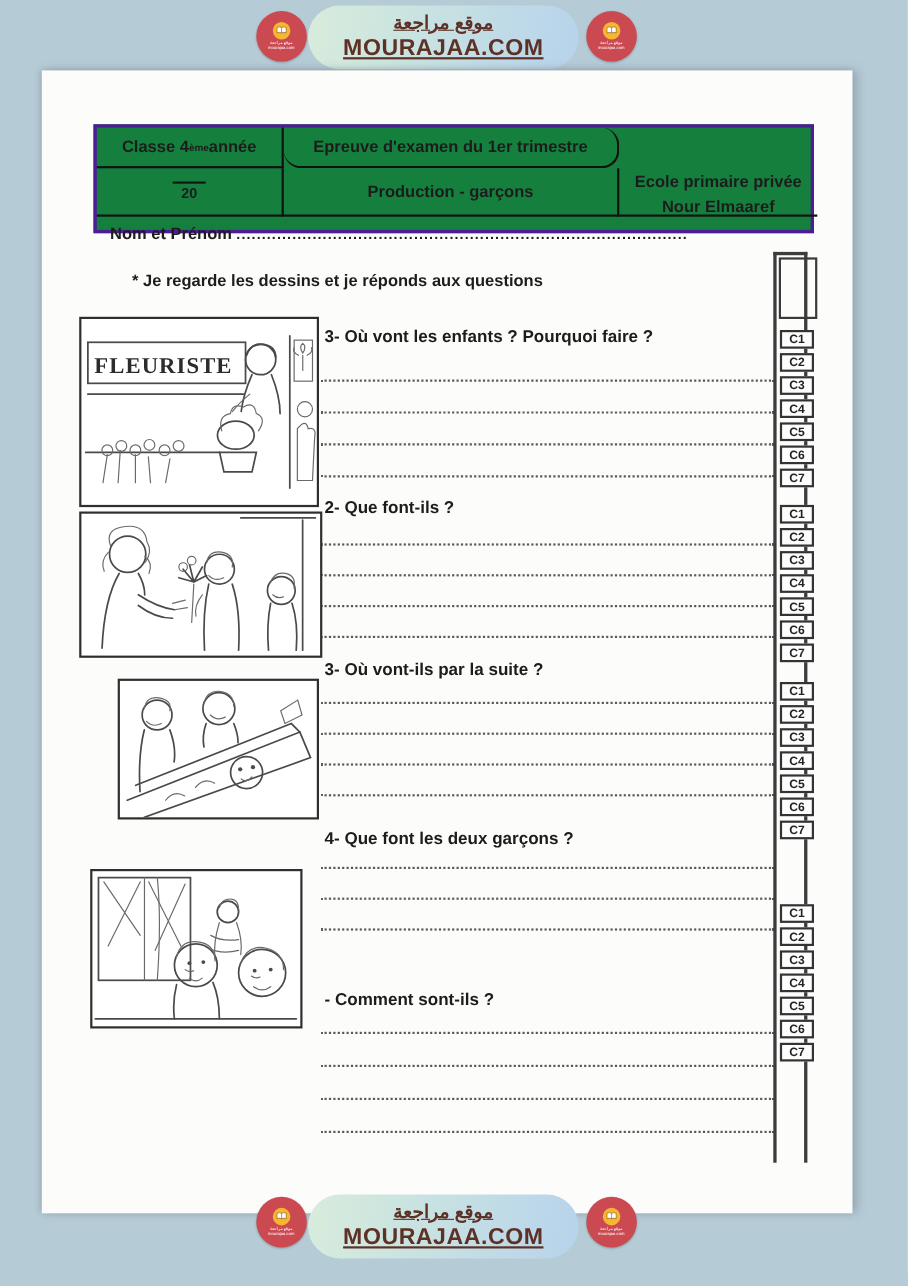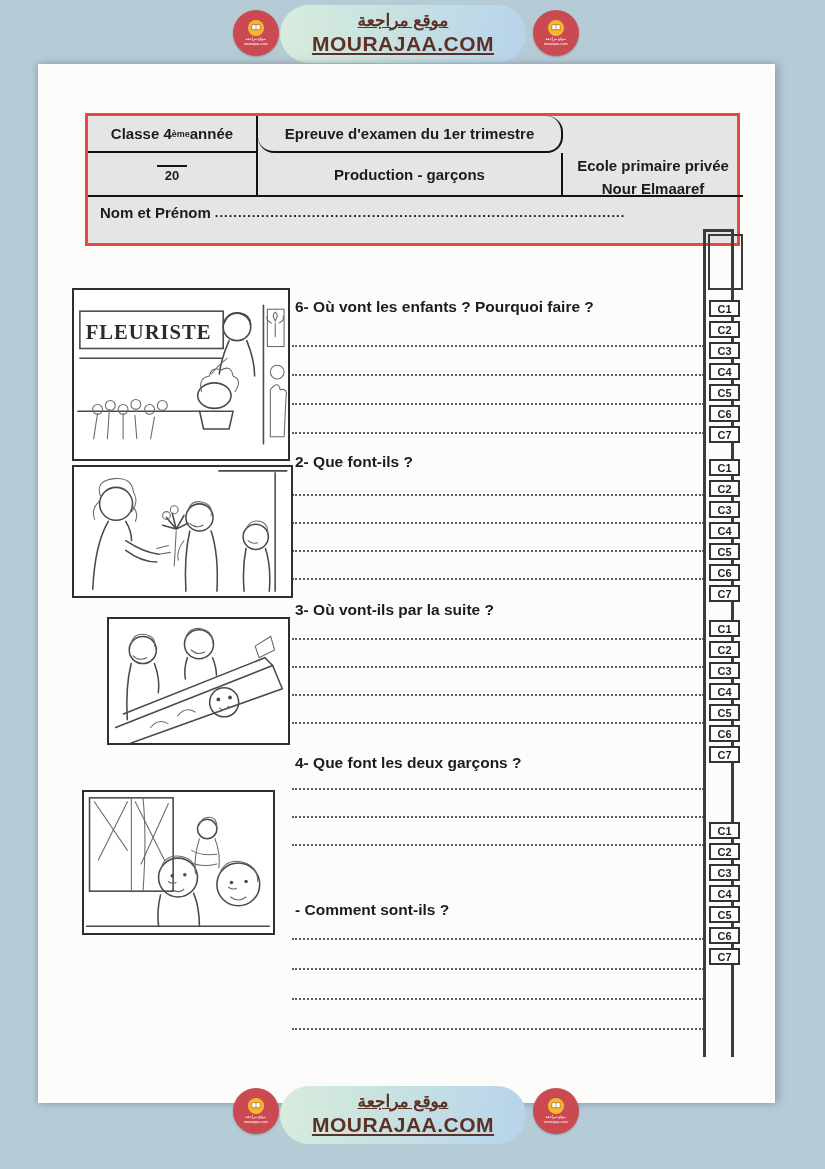--- a/index.html
+++ b/index.html
@@ -21,23 +21,23 @@
       display:flex;align-items:center;justify-content:center;margin-bottom:1px;}
   .logo-circle .tiny{color:#ffffff;font-size:4px;line-height:1.2;transform:scale(.95);white-space:nowrap;}
   .lc-left{left:233px;} .lc-right{left:533px;}
 
   
   .page{position:absolute;left:38px;top:64px;width:737px;height:1039px;background:#fcfcfb;
         box-shadow:4px 0 8px rgba(90,100,110,.35), -2px 0 5px rgba(90,100,110,.25);
         color:#1c1c1c;}
 
   
-  .exam-table{position:absolute;left:47px;top:49px;width:655px;height:133px;display:grid;
+  .exam-table{position:absolute;left:47px;top:49px;width:655px;height:99px;display:grid;
       grid-template-columns:170px 305px 180px;grid-template-rows:37px 44px 30px;
-      border:3px solid #ef4444;box-sizing:border-box;background:#e5e5e5;}
+      border:3px solid #4c1d95;box-sizing:border-box;background:#15803d;}
   .exam-table .cell{display:flex;align-items:center;justify-content:center;
       font-weight:bold;font-size:15px;box-sizing:border-box;}
   .c-class  {grid-area:1/1/2/2;border-right:2px solid #121212;border-bottom:2px solid #121212;}
   .c-title  {grid-area:1/2/2/3;border-right:2px solid #121212;border-bottom:2px solid #121212;border-radius:16px;}
   .c-school {grid-area:1/3/3/4;border-bottom:2px solid #121212;flex-direction:column;line-height:1.5;margin-top:44px;}
   .c-score  {grid-area:2/1/3/2;border-right:2px solid #121212;border-bottom:2px solid #121212;}
   .c-subject{grid-area:2/2/3/3;border-right:2px solid #121212;border-bottom:2px solid #121212;}
   .c-name   {grid-area:3/1/4/4;justify-content:flex-start;padding-left:12px;}
   .c-class sup{font-size:9px;}
   .frac{display:inline-block;border-top:2px solid #161616;padding:1px 8px 0;font-size:13px;}
@@ -112,23 +112,24 @@
       <div class="cell c-score">
         <span class="frac">20</span>
       </div>
       <div class="cell c-subject">Production - garçons</div>
       <div class="cell c-name">
         <span>Nom et Prénom</span>
         <span class="dots">.........................................................................................</span>
       </div>
     </div>
 
+    <div class="instruction">* Je regarde les dessins et je réponds aux questions</div>
 
     <div>
-        <div class="q-label" style="top: 234px;">6- Où vont les enfants ? Pourquoi faire ?</div>
+        <div class="q-label" style="top: 234px;">3- Où vont les enfants ? Pourquoi faire ?</div>
         <div class="dotline" style="top: 281px;"></div>
         <div class="dotline" style="top: 310px;"></div>
         <div class="dotline" style="top: 339px;"></div>
         <div class="dotline" style="top: 368px;"></div>
         <div class="q-label" style="top: 389px;">2- Que font-ils ?</div>
         <div class="dotline" style="top: 430px;"></div>
         <div class="dotline" style="top: 458px;"></div>
         <div class="dotline" style="top: 486px;"></div>
         <div class="dotline" style="top: 514px;"></div>
         <div class="q-label" style="top: 537px;">3- Où vont-ils par la suite ?</div>

